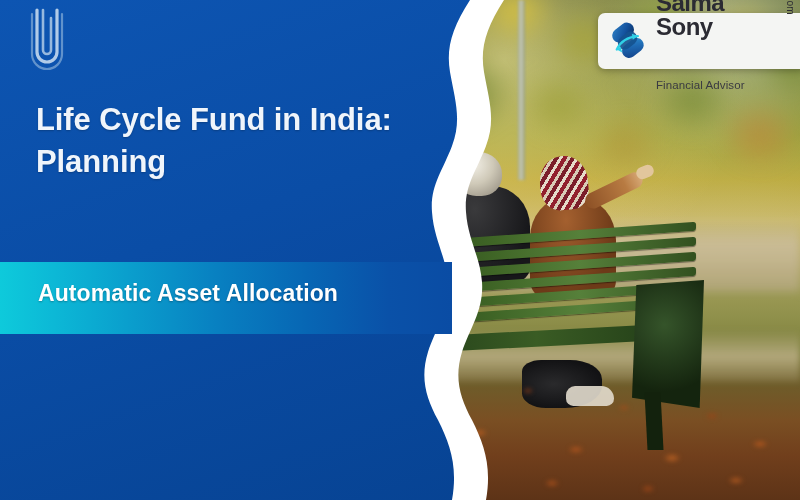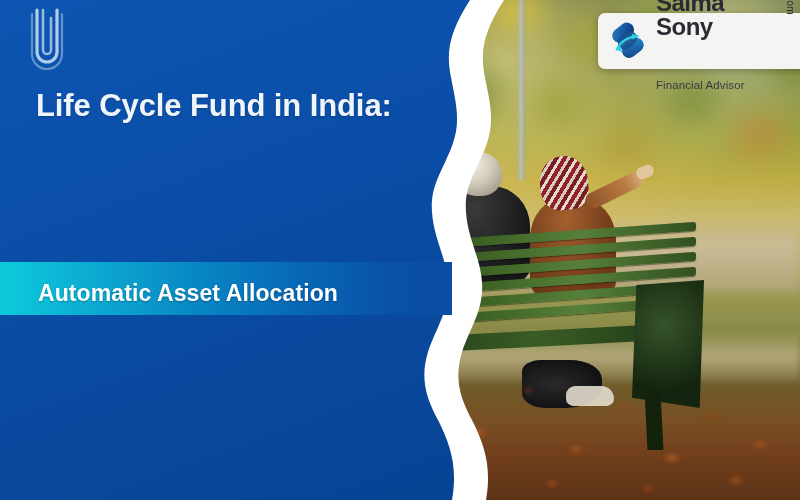--- a/index.html
+++ b/index.html
@@ -218,35 +218,35 @@
   
   .clip {
     position: absolute;
     left: 30px; top: 8px;
     width: 34px; height: 66px;
   }
 
   
   .headline {
     position: absolute;
-    left: 36px; top: 85px;
+    left: 36px; top: 99px;
     width: 392px;
     color: #f0f5fb;
     font-size: 31px;
     font-weight: bold;
     line-height: 1.36;
     letter-spacing: -0.1px;
     text-shadow: 0 1px 2px rgba(0,0,0,.22);
   }
 
   
   .sub-band {
     position: absolute;
     left: 0; top: 262px;
-    width: 452px; height: 53px;
+    width: 452px; height: 72px;
     background: linear-gradient(to right,
       #0ecadb 0%, #0cb8d6 12%, #0a9fcd 28%, #0880c1 48%, #0766b4 68%, #0a51a8 86%, #0a4ca4 100%);
   }
   .sub-text {
     position: absolute;
     left: 38px; top: 0;
     height: 63px;
     display: flex; align-items: center;
     color: #ffffff;
     font-size: 23px;
@@ -350,20 +350,21 @@
   <div class="blue-panel"></div>
 
   <svg class="clip" viewBox="0 0 34 66">
     <path d="M7,2 L7,44 a10,10 0 0 0 20,0 L27,2" fill="none" stroke="#cfe0f2" stroke-width="3.2" stroke-linecap="round" opacity="0.85"></path>
     <path d="M13,2 L13,42 a4,4 0 0 0 8,0 L21,10" fill="none" stroke="#b9d2ea" stroke-width="2.6" stroke-linecap="round" opacity="0.8"></path>
     <path d="M2,6 L2,46 a15,15 0 0 0 30,0 L32,6" fill="none" stroke="#a8c6e4" stroke-width="2.2" stroke-linecap="round" opacity="0.55"></path>
   </svg>
 
   <div class="headline">
     <div>Life Cycle Fund in India:</div>
+    <div>Planning</div>
   </div>
 
   <div class="sub-band">
     <div class="sub-text">Automatic Asset Allocation</div>
   </div>
 
   <div class="logo-badge">
     <svg class="logo-mark" viewBox="0 0 60 60">
       <defs>
         <linearGradient id="lg1" x1="0" y1="0" x2="1" y2="1">

